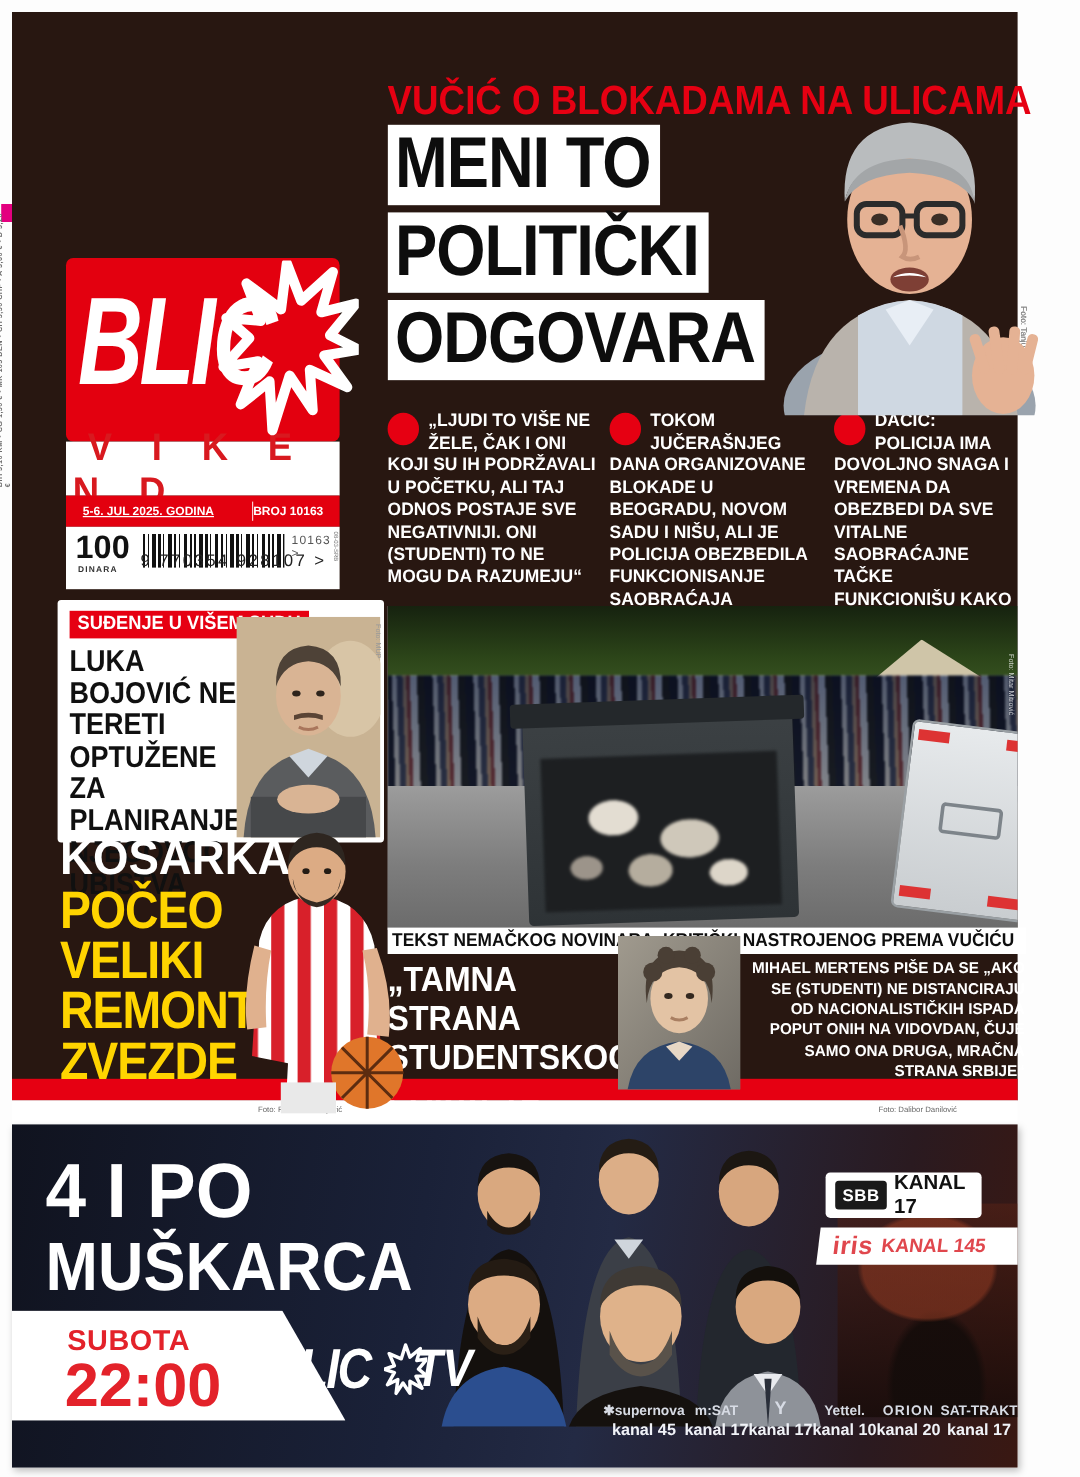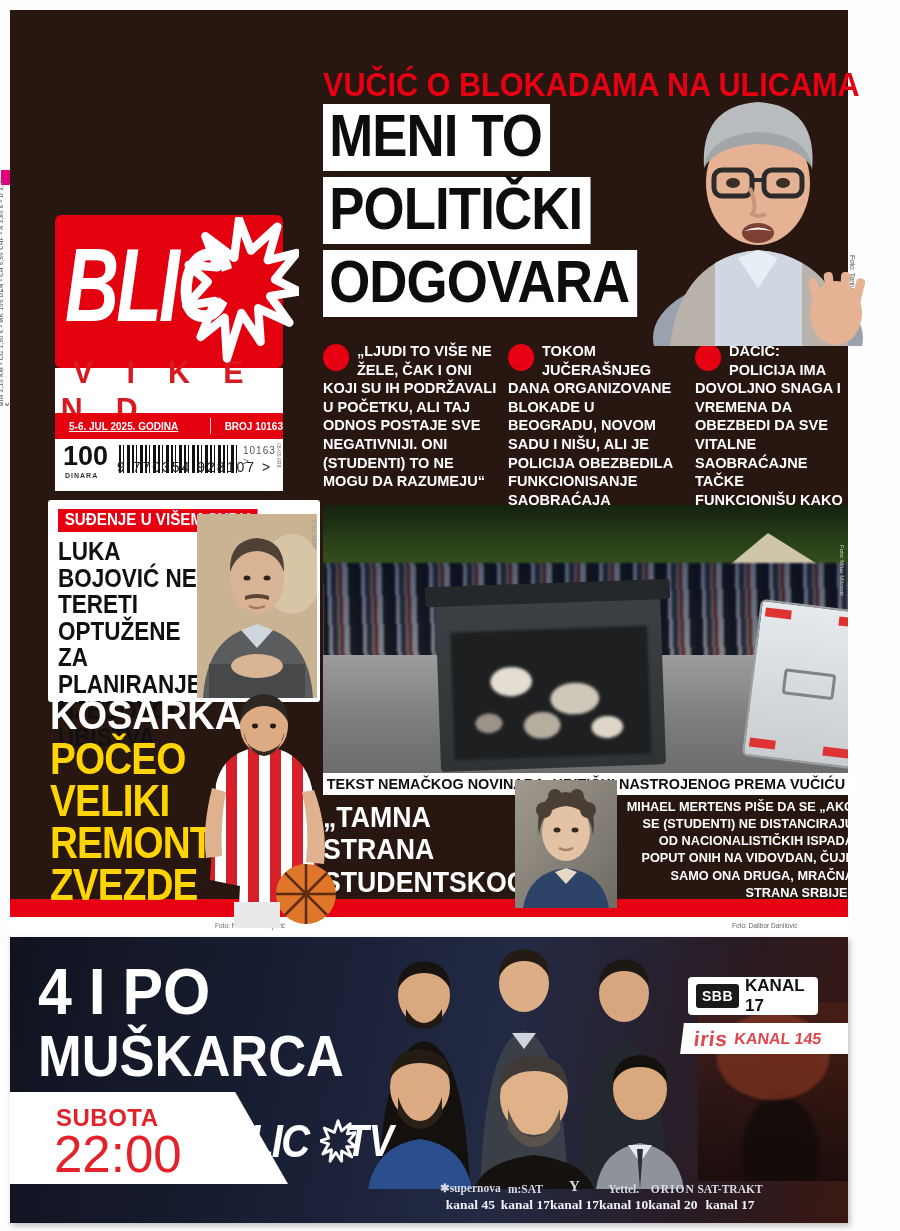--- a/index.html
+++ b/index.html
@@ -35,21 +35,21 @@
     font-style:italic; color:#fff; transform:scaleX(.72); letter-spacing:-4px; z-index:2; }
   #blic-burst { right:-16px; top:2px; z-index:1; }
   #vikend-bar { left:45px; top:358px; width:228px; height:45px; background:#fff;
     display:flex; align-items:center; justify-content:center; }
   #vikend-word { color:#d8191f; font-weight:900; font-size:32px; letter-spacing:13px;
     text-indent:13px; transform:scaleX(.95); }
   #date-strip { left:45px; top:403px; width:228px; height:26px; background:#e3000f;
     display:flex; align-items:center; color:#fff; font-weight:900; font-size:10px; }
   #date-left { padding-left:14px; flex:1;text-decoration:underline; }
   #date-div { width:1px; height:16px; background:#ffffff; opacity:.8; }
-  #date-right { width:72px; text-align:right; }
+  #date-right { width:72px; text-align:left; }
   #barcode-strip { left:45px; top:429px; width:228px; height:52px; background:#fff; }
   #price-num { left:8px; top:4px; font-weight:900; font-size:27px; color:#111; line-height:26px; }
   #price-unit { left:10px; top:33px; font-weight:700; font-size:7px; color:#333; letter-spacing:1px; }
   #barcode { left:64px; top:6px; width:118px; height:28px;
     background:repeating-linear-gradient(90deg,#111 0 2px,#fff 2px 4px,#111 4px 5px,#fff 5px 8px,#111 8px 11px,#fff 11px 13px); }
   #barcode-digits { left:62px; top:20px; font-size:14px; color:#222; letter-spacing:2px; }
   #barcode-code { left:188px; top:6px; font-size:10px; color:#555; letter-spacing:1px; }
   #barcode-side { right:1px; top:4px; writing-mode:vertical-rl; font-size:5px; color:#777; }
 
   
@@ -138,36 +138,36 @@
       radial-gradient(60px 90px at 55% 85%, rgba(20,12,10,.9) 0 60%, transparent 70%),
       linear-gradient(180deg, rgba(90,35,22,.5), rgba(25,12,10,.9)); }
   #ad-title-1 { left:28px; top:18px; color:#fff; font-weight:900; font-size:64px;
     transform:scaleX(.95); transform-origin:left top; }
   #ad-title-2 { left:28px; top:86px; color:#fff; font-weight:900; font-size:57px;
     transform:scaleX(.92); transform-origin:left top; }
   #ad-men { left:352px; top:0; width:335px; height:252px; }
   #ad-banner { left:0; top:155px; width:278px; height:92px; background:#fff;
     clip-path:polygon(0 0, 81% 0, 100% 100%, 0 100%); z-index:2; }
   #ad-day { left:46px; top:12px; color:#e3222a; font-weight:900; font-size:24px; letter-spacing:.5px; }
-  #ad-time { left:44px; top:33px; color:#e3222a; font-weight:400; font-size:51px; }
+  #ad-time { left:44px; top:33px; color:#e3222a; font-weight:700; font-size:51px; }
   #ad-blictv { left:212px; top:176px; z-index:3; display:flex; align-items:center; }
   #ad-blictv .blic-t { color:#fff; font-weight:900; font-style:italic; font-size:47px;
     letter-spacing:-2px; transform:scaleX(.85); transform-origin:left center; }
   #ad-blictv .tv-t { color:#fff; font-weight:900; font-style:italic; font-size:44px;
     margin-left:-6px; transform:scaleX(.85); transform-origin:left center; }
   #sbb-box { left:678px; top:40px; width:130px; height:38px; background:#fff; border-radius:4px;
     display:flex; align-items:center; gap:6px; padding:0 8px; z-index:2; }
   #sbb-logo { background:#1a1a1a; color:#fff; font-weight:900; font-size:14px;
     padding:4px 6px; border-radius:3px; letter-spacing:.5px; }
   #sbb-channel { color:#111; font-weight:900; font-size:17px; }
   #iris-strip { left:672px; top:86px; width:178px; height:31px; background:#fff;
     transform:skewX(-7deg); display:flex; align-items:center; gap:7px; padding:0 12px; z-index:2; }
   #iris-logo { color:#e0474d; font-weight:900; font-size:21px; letter-spacing:.5px; }
   #iris-channel { color:#e0474d; font-weight:900; font-size:16px; }
-  #providers { left:430px; bottom:10px; width:408px; display:flex; justify-content:flex-start; z-index:3;font-family:Liberation Serif, serif; }
+  #providers { left:430px; bottom:24px; width:408px; display:flex; justify-content:flex-end; z-index:3; }
   .provider { text-align:center; }
   .p-logo { color:#d7dbe4; font-weight:700; font-size:11.5px; white-space:nowrap; height:16px;
     display:flex; align-items:flex-end; justify-content:center; }
   .p-kanal { color:#f0f2f7; font-weight:800; font-size:13.5px; margin-top:2px; white-space:nowrap; }
 </style>
 </head>
 <body>
 
 <div id="canvas">
 

